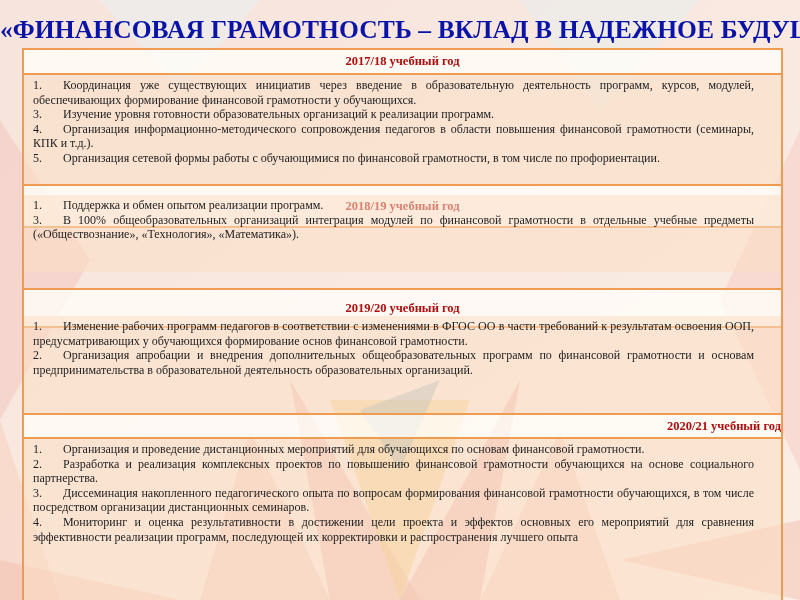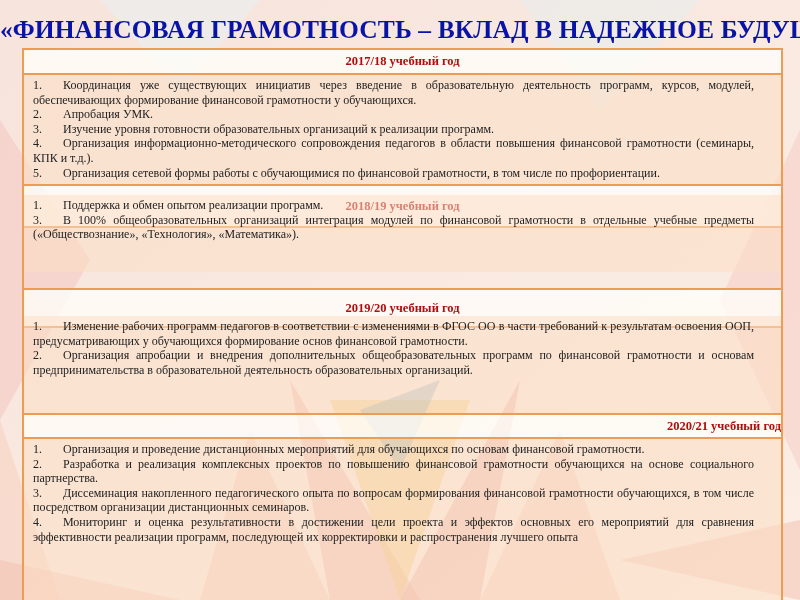--- a/index.html
+++ b/index.html
@@ -68,21 +68,20 @@
 
 <div class="title">«ФИНАНСОВАЯ ГРАМОТНОСТЬ – ВКЛАД В НАДЕЖНОЕ БУДУЩЕЕ»</div>
 
 <div class="tbl">
 
   <div class="hdr" style="top:0; height:27px;">
     <span>2017/18 учебный год</span>
   </div>
   <div class="cnt" style="top:27px; height:110px;">
     <div class="item"><span class="num">1.</span><span>Координация уже существующих инициатив через введение в образовательную деятельность программ, курсов, модулей, обеспечивающих формирование финансовой грамотности у обучающихся.</span></div>
-    <div class="item"><span class="num">2.</span><span>Апробация УМК.</span></div>
     <div class="item"><span class="num">3.</span><span>Изучение уровня готовности образовательных организаций к реализации программ.</span></div>
     <div class="item"><span class="num">4.</span><span>Организация информационно-методического сопровождения педагогов в области повышения финансовой грамотности (семинары, КПК и т.д.).</span></div>
     <div class="item"><span class="num">5.</span><span>Организация сетевой формы работы с обучающимися по финансовой грамотности, в том числе по профориентации.</span></div>
   </div>
 
   <div class="hdr" style="top:136px; height:44px;">
     <span>2018/19 учебный год</span>
   </div>
   <div class="cnt" style="top:147px; height:77px;">
     <div class="item"><span class="num">1.</span><span>Поддержка и обмен опытом реализации программ.</span></div>

